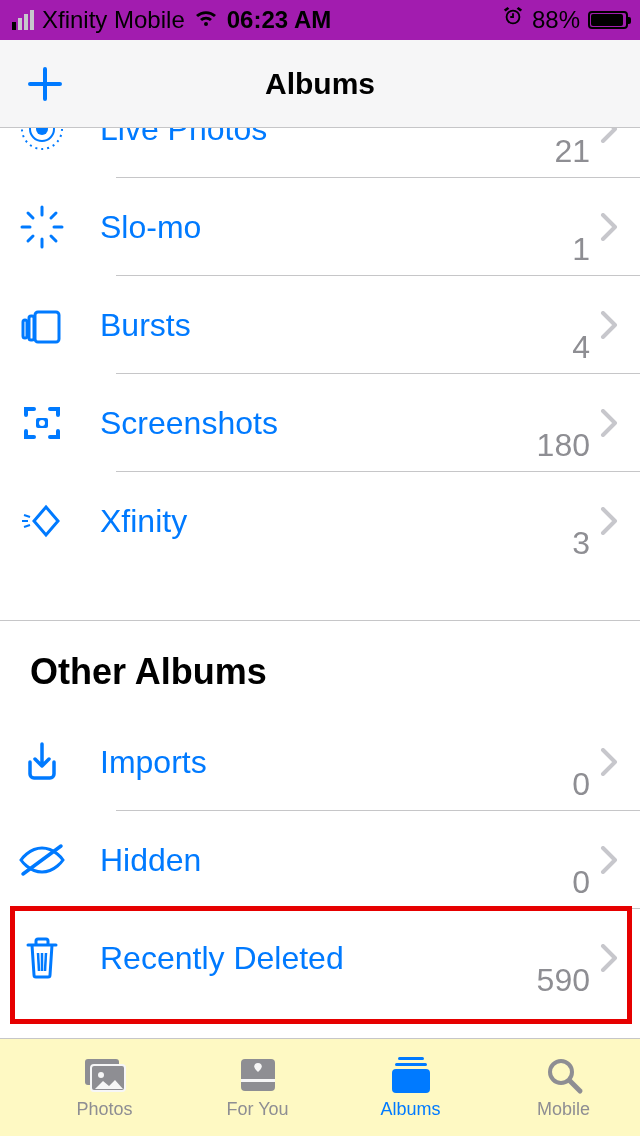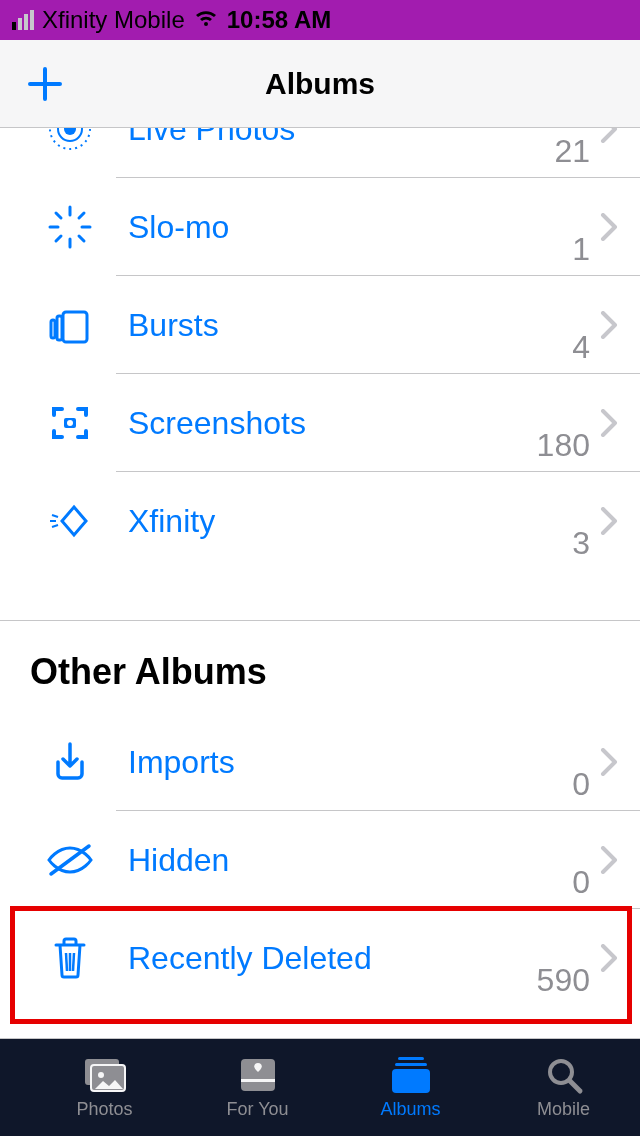--- a/index.html
+++ b/index.html
@@ -51,21 +51,21 @@
   .content {
     height: calc(1136px - 40px - 88px - 98px);
     overflow: hidden;
     background: #fff;
     position: relative;
   }
   .row {
     display: flex;
     align-items: center;
     height: 98px;
-    padding-left: 42px;
+    padding-left: 14px;
     padding-right: 22px;
     position: relative;
   }
   .row .icon {
     width: 56px; height: 56px; flex: 0 0 56px;
     display: flex; align-items: center; justify-content: center;
   }
   .row .label {
     font-size: 32px;
     color: #007aff;
@@ -96,21 +96,21 @@
     padding: 30px 30px 20px 30px;
   }
   .full-sep { height: 1px; background: #c6c6c8; margin: 0 0 0 0; }
   .highlight {
     border: 5px solid #e60000;
     position: absolute;
     pointer-events: none;
   }
   .tabbar {
     height: 98px;
-    background: #0f172a;
+    background: #fef9c3;
     border-top: 1px solid #c6c6c8;
     display: flex;
     padding-left: 28px;
   }
   .tab {
     flex: 1; display: flex; flex-direction: column;
     align-items: center; justify-content: center;
     gap: 4px;
     color: #8e8e93;
   }
@@ -128,21 +128,32 @@
         <i style="height:12px"></i>
         <i style="height:16px"></i>
         <i style="height:20px"></i>
     </span>
     <span>Xfinity Mobile</span>
     <span>
       <svg width="26" height="20" viewBox="0 0 26 20">
           <path d="M13 18a2 2 0 100-4 2 2 0 000 4zm-6-7a9 9 0 0112 0l-2 2a6 6 0 00-8 0zm-4-4a15 15 0 0120 0l-2 2a12 12 0 00-16 0z" fill="#000"></path>
         </svg>
     </span>
-    <span style="font-weight:600">10:58 AM</span>
+    <span style="font-weight:600">06:23 AM</span>
+  </div>
+  <div class="right">
+    <span>
+      <svg width="22" height="22" viewBox="0 0 24 24">
+          <path fill="#000" d="M12 4a8 8 0 108 8 8 8 0 00-8-8zm0 14a6 6 0 116-6 6 6 0 01-6 6zM4 6L2 4l4-3 2 2zM20 6l2-2-4-3-2 2zM11 8h2v5h-4v-2h2z"></path>
+        </svg>
+    </span>
+    <span>88%</span>
+    <span class="battery">
+      <span class="fill" style="width:88%"></span>
+    </span>
   </div>
 </div>
 
 <div class="navbar">
   <div class="plus">
     <svg width="42" height="42" viewBox="0 0 42 42">
         <path stroke="#007aff" stroke-width="4" stroke-linecap="round" d="M21 6v30M6 21h30"></path>
       </svg>
   </div>
   <div class="title">Albums</div>

